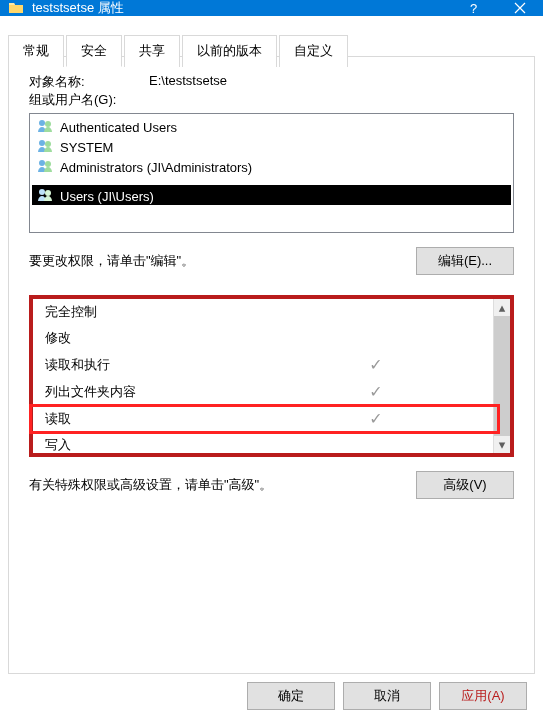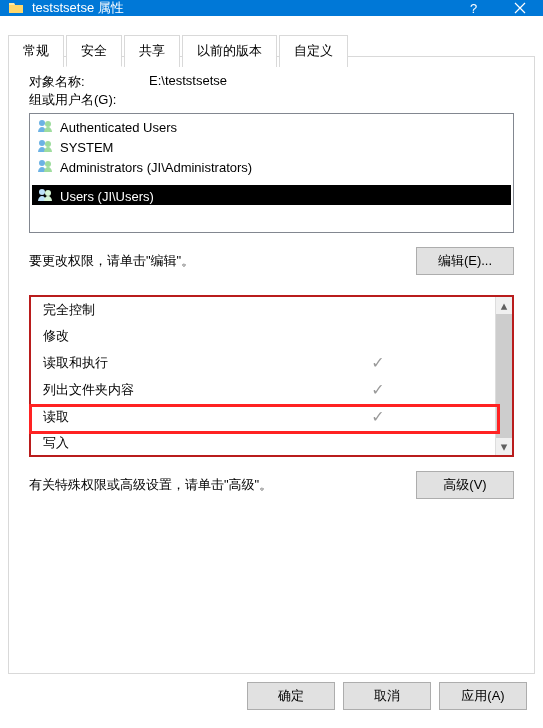--- a/index.html
+++ b/index.html
@@ -30,36 +30,36 @@
 .usr-icon { width: 18px; height: 18px; margin-right: 6px; }
 
 .edit-row { display: flex; align-items: center; margin-top: 14px; margin-bottom: 20px; }
 .edit-row .msg { flex: 1; }
 .btn { min-width: 98px; height: 28px; border: 1px solid #adadad; background: #e1e1e1; cursor: pointer; padding: 0 12px; }
 
 .perm-head { display: flex; margin-top: 6px; }
 .perm-head .name { flex: 1; }
 .perm-head .col { width: 70px; text-align: center; }
 
-.perm-box { border: 2px solid #b91c1c; display: flex; margin-top: 4px; height: 162px; }
+.perm-box { border: 4px solid #b91c1c; display: flex; margin-top: 4px; height: 162px; }
 .perm-rows { flex: 1; overflow-y: auto; }
 .perm-row { display: flex; align-items: center; padding: 4px 12px; }
 .perm-row .pname { flex: 1; }
 .perm-row .chk { width: 70px; text-align: center; color: #999; font-size: 16px; }
 .scroll-track { width: 17px; background: #f0f0f0; border-left: 1px solid #ddd; display: flex; flex-direction: column; }
 .scroll-btn { height: 17px; display:flex; align-items:center; justify-content:center; color:#606060;}
 .scroll-thumb { flex: 1; background: #cdcdcd; margin: 0; }
 .highlight { border: 3px solid #f22; position: absolute; left: 21px; top: 380px; width: 471px; height: 30px; pointer-events: none; }
 
 .adv-row { display: flex; align-items: center; margin-top: 14px; }
 .adv-row .msg { flex: 1; }
 
 .footer { display: flex; justify-content: flex-end; gap: 8px; margin-top: 8px; padding: 0 8px; }
 .footer .btn { min-width: 88px; }
-.btn.disabled { color: #000000; cursor: default; }
+.btn.disabled { color: #b91c1c; cursor: default; }
 </style>
 </head>
 <body>
 
 <div class="titlebar">
   <svg class="folder-icon" viewBox="0 0 16 16">
       <path fill="#ffd76b" d="M1 3h5l1 2h8v8H1z"></path>
       <path fill="#ffe9a6" d="M1 3h5l1 2H1z"></path>
     </svg>
   <span class="title-text">teststsetse 属性</span>

